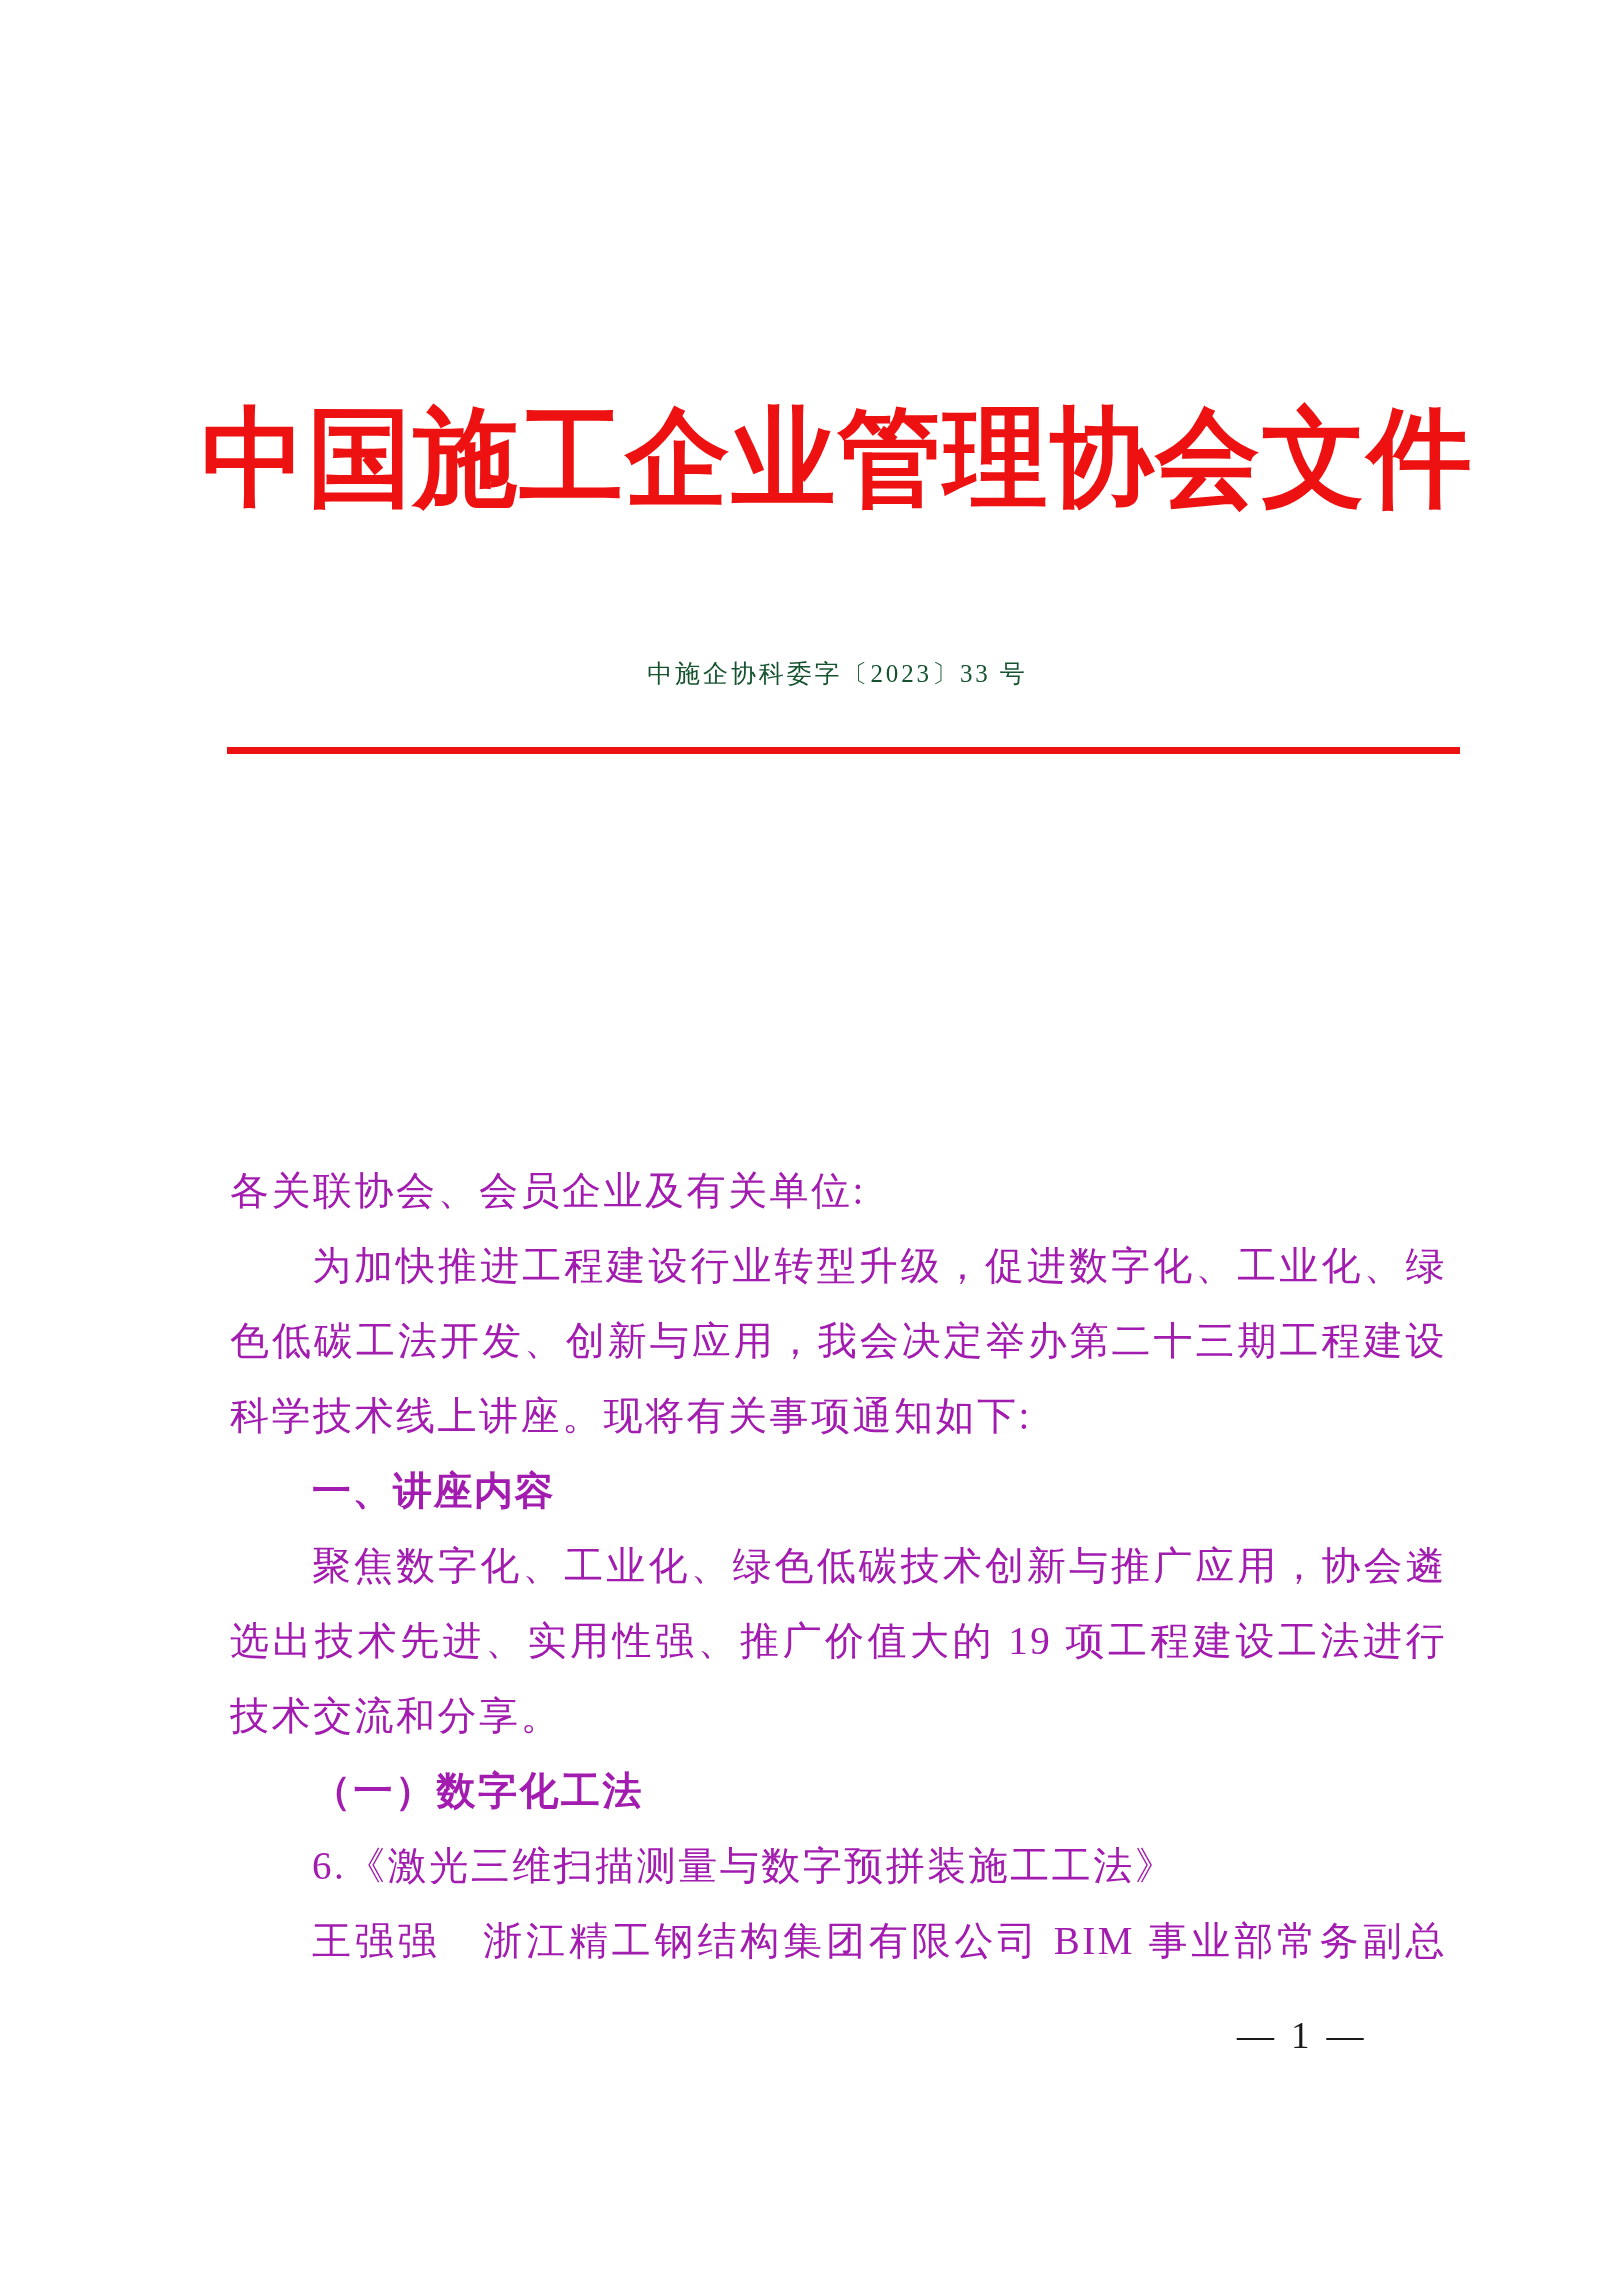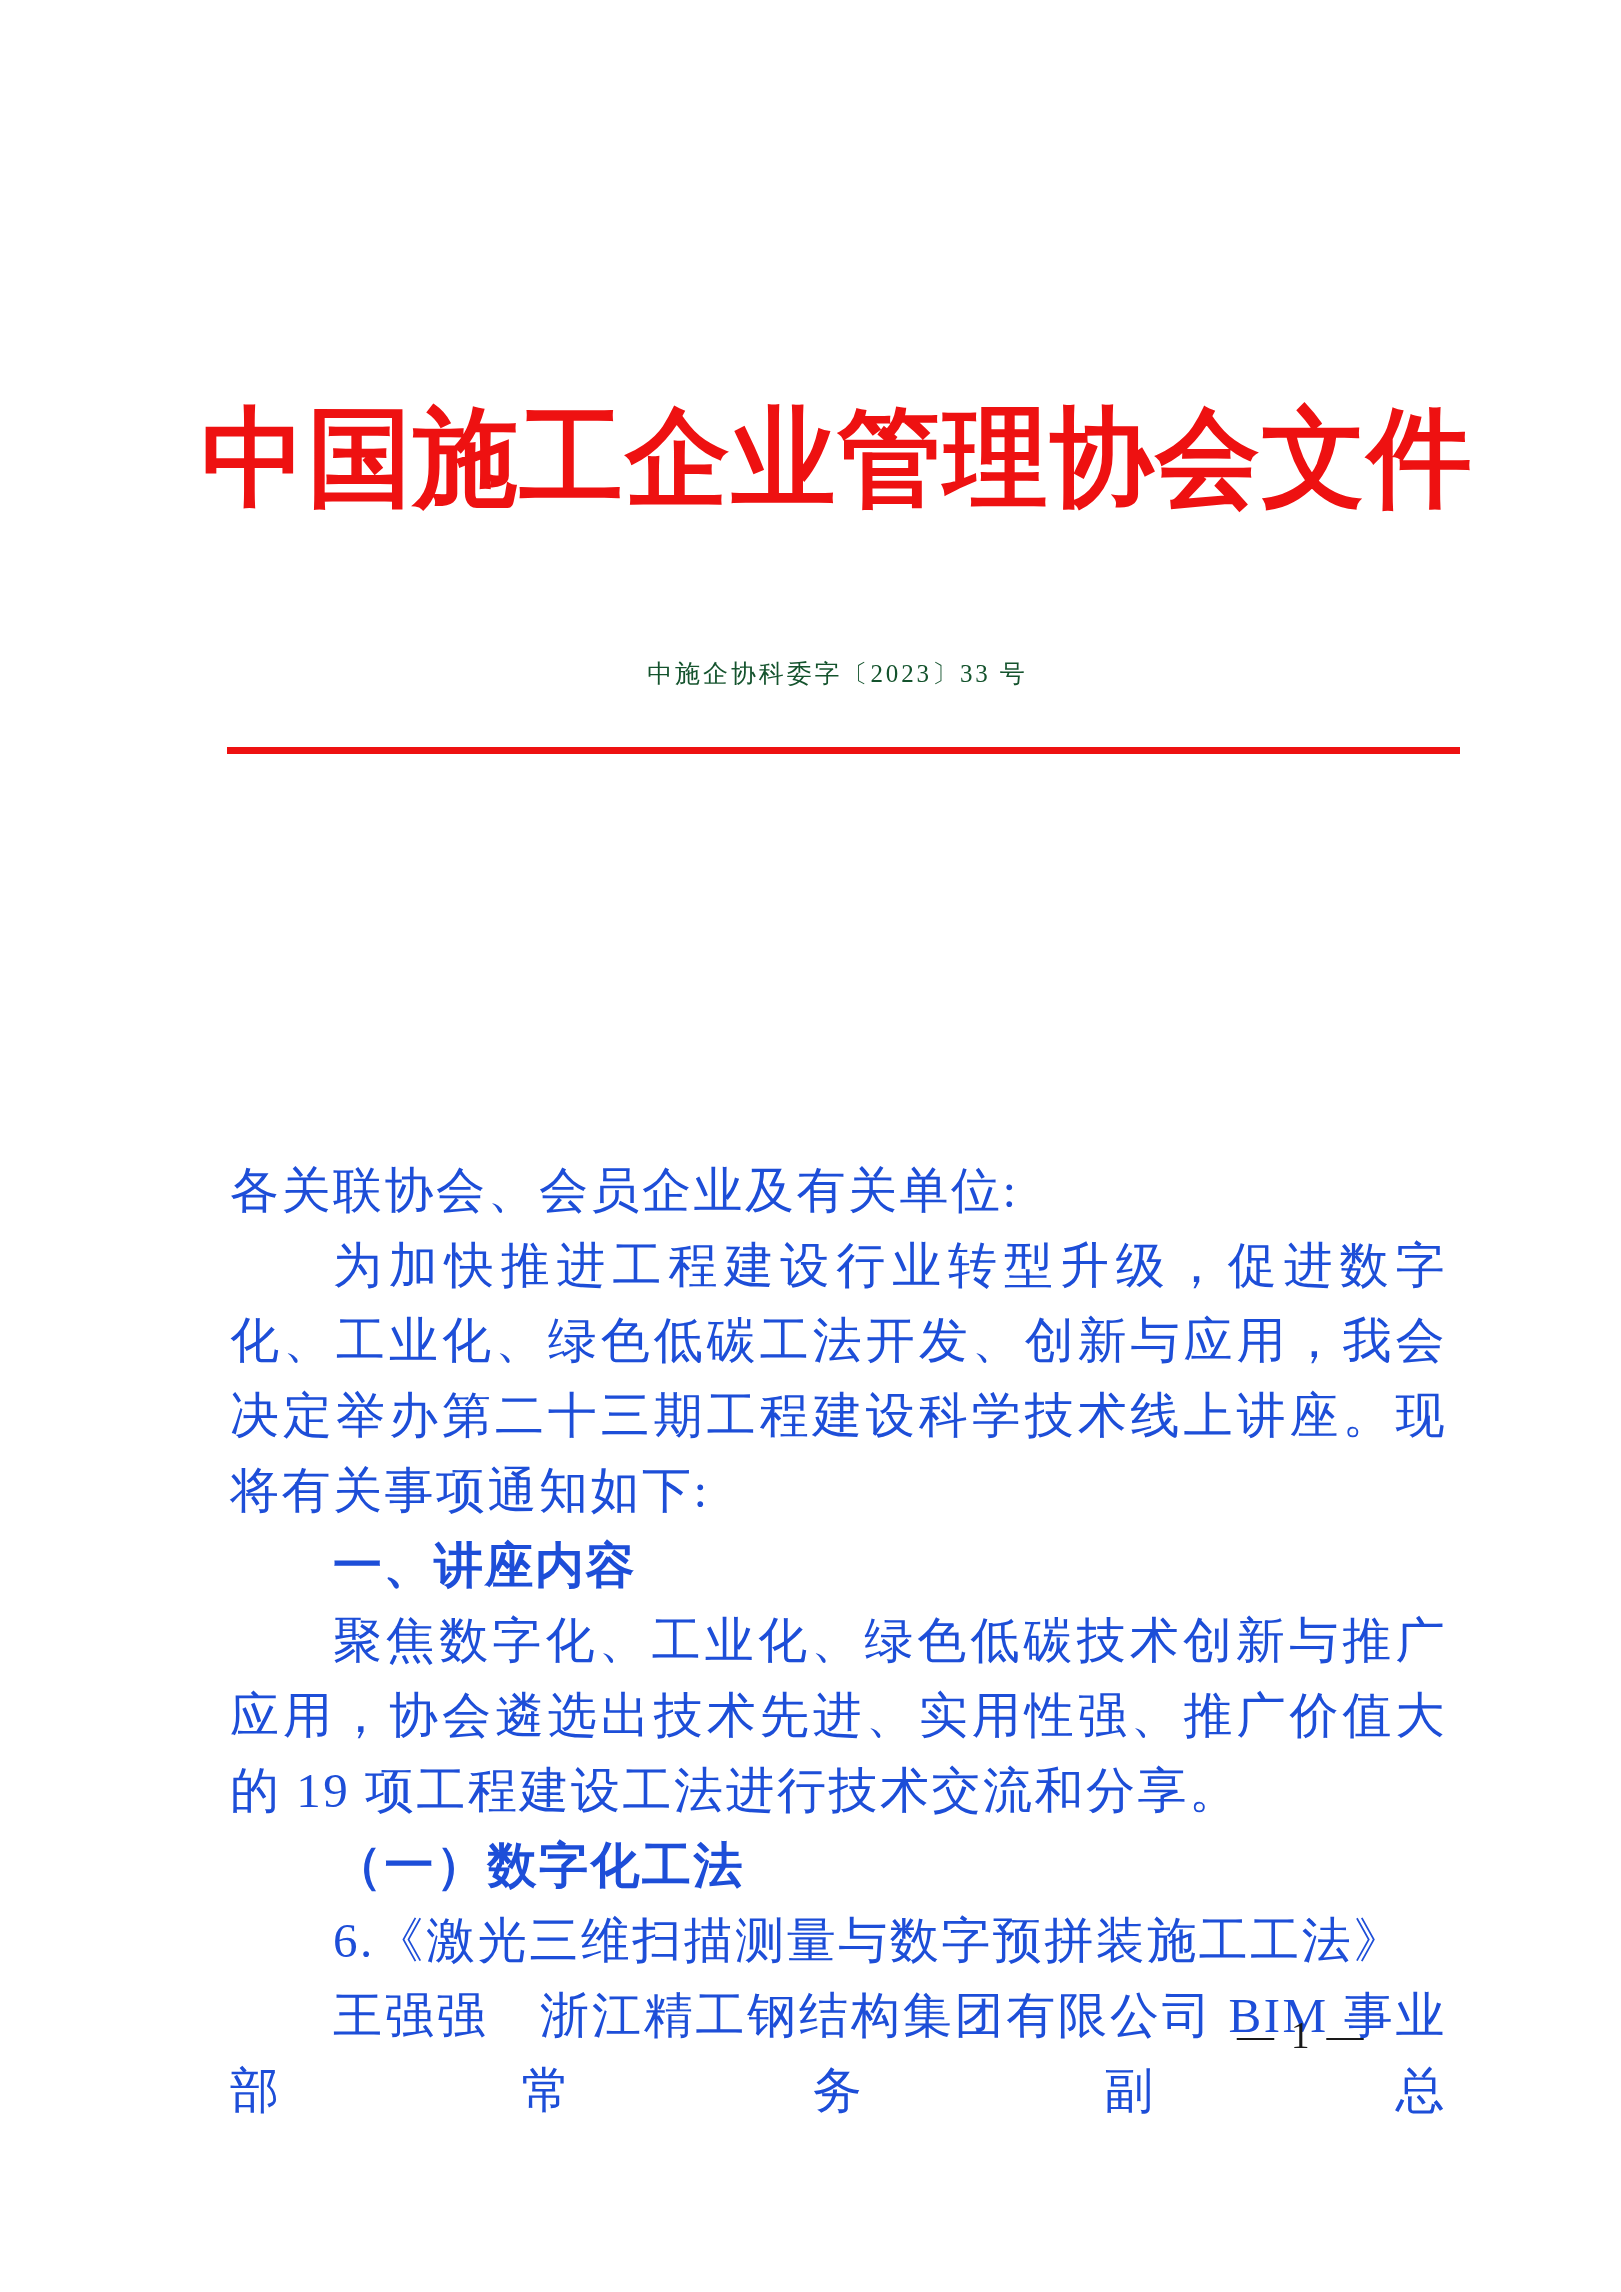--- a/index.html
+++ b/index.html
@@ -67,25 +67,25 @@
     font-weight: 900;
     letter-spacing: 2.9px;
     color: #0d0d0d;
   }
   
   .body {
     position: absolute;
     top: 1153px;
     left: 203px;
     width: 1217px;
-    font-size: 49px;
+    font-size: 39px;
     line-height: 75px;
     letter-spacing: 2.5px;
     text-align: justify;
-    color: #1d4ed8;
+    color: #a21caf;
   }
   .body p {
     margin: 0;
     padding: 0;
   }
   .para, .heading-hei, .heading-kai, .kai {
     text-indent: 2.1em;
   }
   .heading-hei {
     font-family: "Liberation Sans", "DejaVu Sans", sans-serif;

